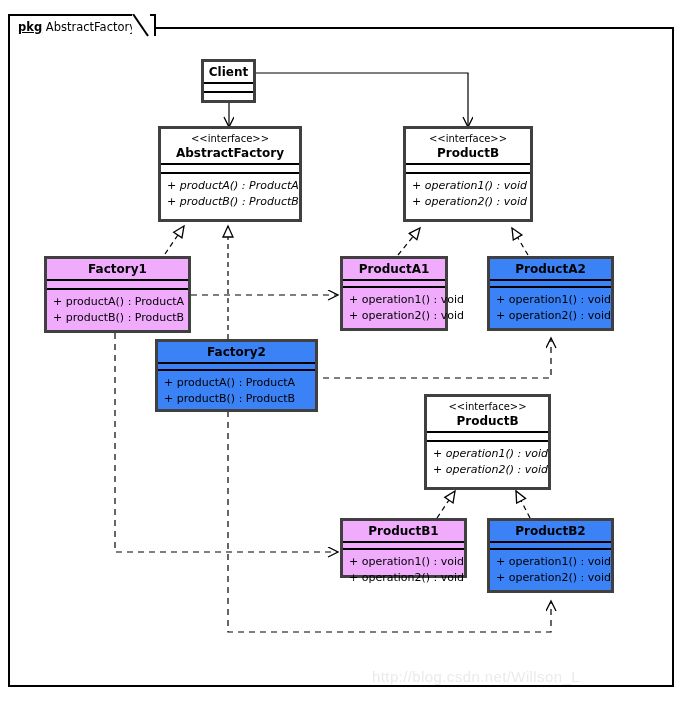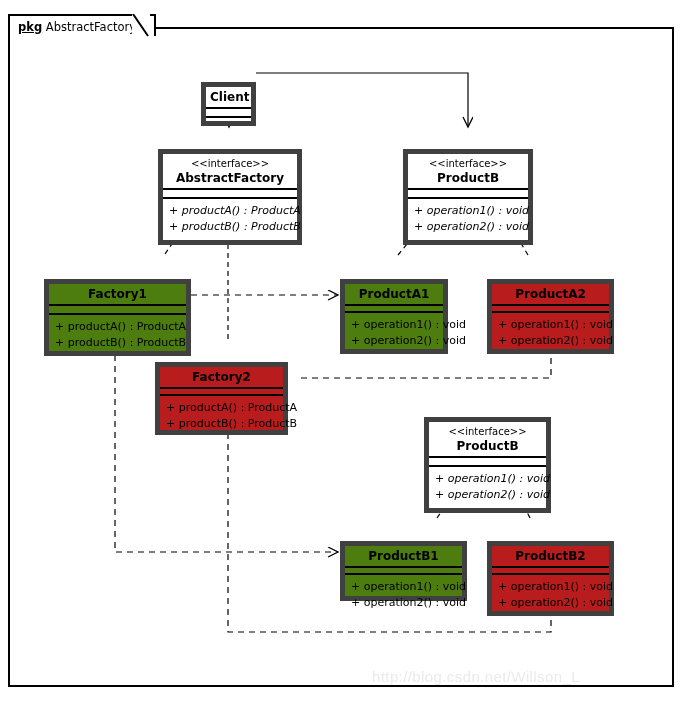--- a/index.html
+++ b/index.html
@@ -52,24 +52,23 @@
     height: 24px;
     overflow: hidden;
     z-index: 5;
   }
   #pkg-tab-corner svg { display: block; }
 
   
   .uml {
     position: absolute;
     box-sizing: border-box;
-    border: 5px solid #404040;
+    border: 3px solid #404040;
     background: #ffffff;
     z-index: 3;
-    margin-top: 23px;
   }
   .uml .hdr {
     text-align: center;
     font-size: 11.5px;
     padding: 3px 4px 3px 4px;
     line-height: 14px;
   }
   .uml .hdr .stereo {
     display: block;
     font-weight: normal;
@@ -89,22 +88,22 @@
   }
   .uml .ops {
     padding: 4px 6px 5px 6px;
   }
   .uml .ops div {
     font-size: 11px;
     line-height: 16px;
     white-space: nowrap;
   }
   .uml.abstract .ops div { font-style: italic; }
-  .uml.yellow { background: #4d7c0f; }
-  .uml.green  { background: #b91c1c; }
+  .uml.yellow { background: #f0abfc; }
+  .uml.green  { background: #3b82f6; }
 
   
   #edges {
     position: absolute;
     left: 0; top: 0;
     width: 688px;
     height: 704px;
     z-index: 2;
     pointer-events: none;
   }
@@ -250,21 +249,21 @@
     </div>
     <div class="sep"></div>
     <div class="attrs"></div>
     <div class="sep"></div>
     <div class="ops">
       <div>+ productA() : ProductA</div>
       <div>+ productB() : ProductB</div>
     </div>
   </div>
 
-  <div class="uml green" style="left:155px; top:339px; width:133px; height:73px;">
+  <div class="uml green" style="left:155px; top:339px; width:163px; height:73px;">
     <div class="hdr">
       <span class="nm">Factory2</span>
     </div>
     <div class="sep"></div>
     <div class="attrs" style="height:5px;"></div>
     <div class="sep"></div>
     <div class="ops">
       <div>+ productA() : ProductA</div>
       <div>+ productB() : ProductB</div>
     </div>

